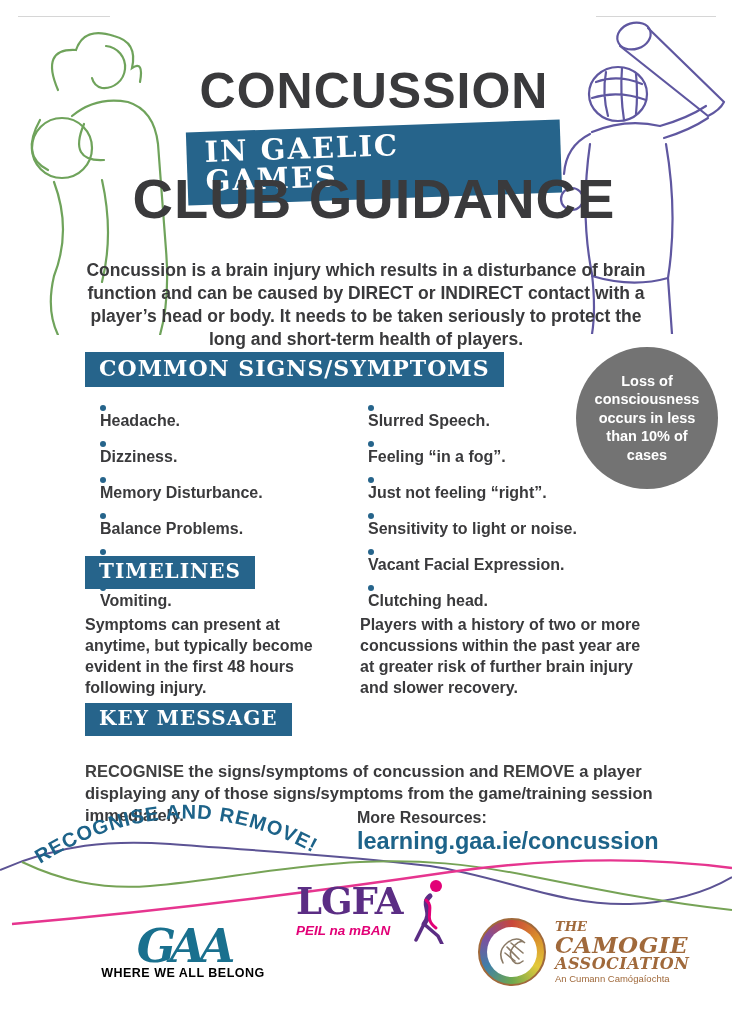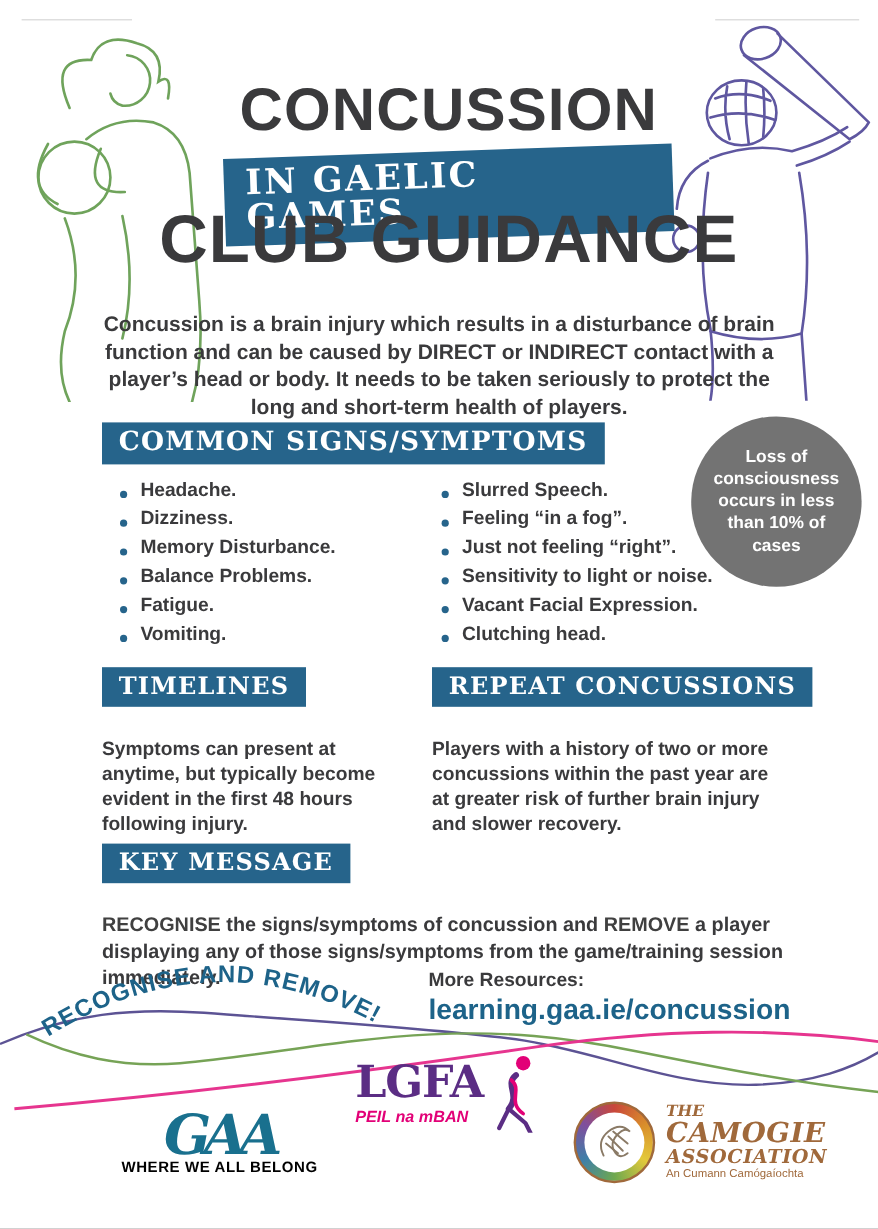--- a/index.html
+++ b/index.html
@@ -37,22 +37,22 @@
   .section-banner { position:absolute; padding:5px 14px 8px; letter-spacing:1px; }
   .symptoms-banner { left:85px; top:352px; font-size:22px; }
   .timelines-banner { left:85px; top:556px; font-size:20px; }
   .repeat-banner { left:360px; top:556px; font-size:20px; }
   .key-banner { left:85px; top:703px; font-size:20px; }
 
   
   .symptom-list { position:absolute; list-style:none; margin:0; padding:0; }
   .list-left { left:100px; top:399px; }
   .list-right { left:368px; top:399px; }
-  .symptom-list li { display:flex; align-items:center; margin-bottom:5px;
-    font-size:16px; line-height:19px; font-weight:bold; white-space:nowrap; }
+  .symptom-list li { display:flex; align-items:flex-start; margin-bottom:5px;
+    font-size:16px; line-height:19px; font-weight:bold; white-space:nowrap;flex-direction:column; }
   .dot { width:6px; height:6px; border-radius:50%; background:#26648B;
     margin:6px 11px 0 0; flex:0 0 auto; }
 
   
   .badge {
     position:absolute; left:576px; top:347px; width:142px; height:142px;
     border-radius:50%; background:#737373; color:#ffffff;
     display:flex; align-items:center; justify-content:center;
     text-align:center; font-weight:bold; font-size:14.5px; line-height:1.28;
     padding:0 12px; box-sizing:border-box;
@@ -196,23 +196,20 @@
 
   <div class="badge">
     <span>Loss of consciousness occurs in less than 10% of cases</span>
   </div>
 
   <div class="banner section-banner timelines-banner">
     <span>TIMELINES</span>
   </div>
   <p class="col-body timelines-body">Symptoms can present at anytime, but typically become evident in the first 48 hours following injury.</p>
 
-  <div class="banner section-banner repeat-banner">
-    <span>REPEAT CONCUSSIONS</span>
-  </div>
   <p class="col-body repeat-body">Players with a history of two or more concussions within the past year are at greater risk of further brain injury and slower recovery.</p>
 
   <div class="banner section-banner key-banner">
     <span>KEY MESSAGE</span>
   </div>
   <p class="key-body"><span class="hl">RECOGNISE</span><span> the signs/symptoms of concussion and </span><span class="hl">REMOVE</span><span> a player displaying any of those signs/symptoms from the game/training session immediately.</span></p>
 
   <svg class="footer-art" width="732" height="170" viewBox="0 0 732 170">
     <defs>
       <path id="sloganArc" d="M 40 64 Q 182 -25 326 60"></path>

